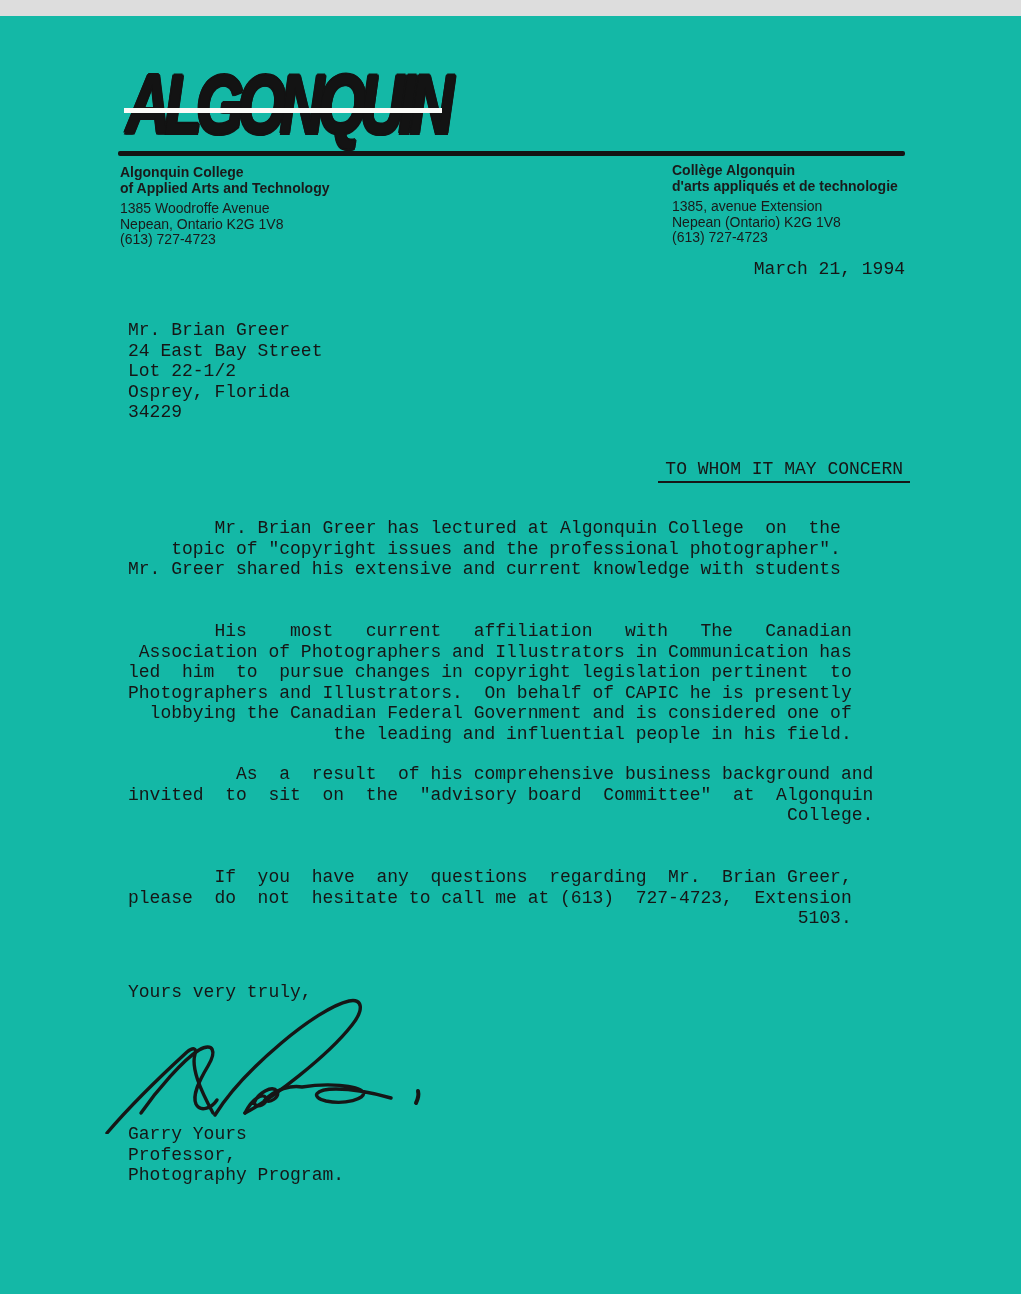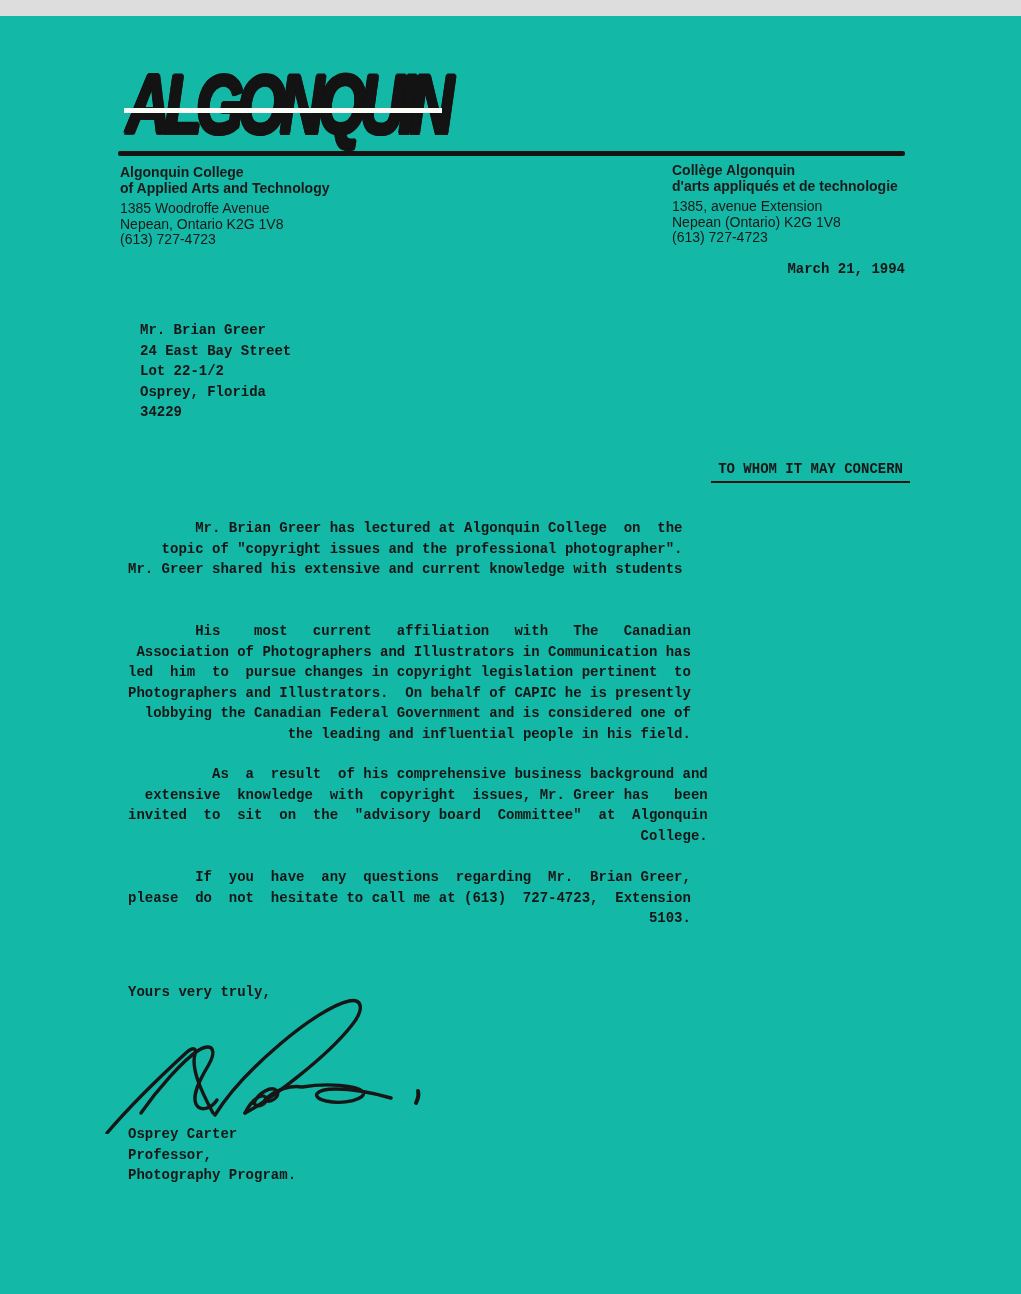--- a/index.html
+++ b/index.html
@@ -66,36 +66,36 @@
     color: #1a1a1a;
   }
   .lh-left  { left: 120px; top: 149px; }
   .lh-right { left: 672px; top: 147px; }
   .lh-name { font-weight: bold; }
   .lh-addr { margin-top: 5px; }
 
   
   .mono {
     font-family: "Liberation Mono", "DejaVu Sans Mono", monospace;
-    font-weight: bold;
-    font-size: 14px;
+    font-weight: normal;
+    font-size: 18px;
     line-height: 20.6px;
     color: #161616;
   }
   .line { white-space: pre; }
 
   .date-line {
     position: absolute;
     right: 116px;
     top: 243px;
     white-space: pre;
   }
   .recipient {
     position: absolute;
-    left: 140px;
+    left: 128px;
     top: 304px;
   }
   .subject-row {
     position: absolute;
     left: 128px;
     top: 443px;
     width: 782px;
     text-align: right;
   }
   .subject-text {
@@ -183,21 +183,20 @@
   <div class="mono para para-2">
       <div class="line">        His    most   current   affiliation   with   The   Canadian</div>
       <div class="line">Association of Photographers and Illustrators in Communication has</div>
       <div class="line">led  him  to  pursue changes in copyright legislation pertinent  to</div>
       <div class="line">Photographers and Illustrators.  On behalf of CAPIC he is presently</div>
       <div class="line">lobbying the Canadian Federal Government and is considered one of</div>
       <div class="line">the leading and influential people in his field.</div>
     </div>
   <div class="mono para para-3">
       <div class="line">        As  a  result  of his comprehensive business background and</div>
-      <div class="line">extensive  knowledge  with  copyright  issues, Mr. Greer has   been</div>
       <div class="line">invited  to  sit  on  the  "advisory board  Committee"  at  Algonquin</div>
       <div class="line">College.</div>
     </div>
   <div class="mono para para-4">
       <div class="line">        If  you  have  any  questions  regarding  Mr.  Brian Greer,</div>
       <div class="line">please  do  not  hesitate to call me at (613)  727-4723,  Extension</div>
       <div class="line">5103.</div>
     </div>
 
   <div class="mono closing">Yours very truly,</div>
@@ -206,18 +205,18 @@
     <g stroke="#161616" stroke-width="3.4" stroke-linecap="round" fill="none">
       <path d="M2,139 C25,112 58,80 82,58 C88,53 92,54 90,60 C86,74 95,95 108,119"></path>
       <path d="M36,119 C52,96 78,66 94,56 C108,48 112,57 103,72 C94,87 87,101 91,110 C95,118 106,115 112,106"></path>
       <path d="M110,121 C138,76 212,14 244,7 C258,4 259,16 247,31 C222,63 165,106 140,119"></path>
       <path d="M140,119 C147,105 158,98 161,104 C163,110 152,115 149,109 C153,99 167,91 172,97 C175,103 165,110 160,106 C170,95 187,91 197,93 C222,89 252,91 258,98 C262,105 239,111 221,107 C205,103 210,95 231,95 C252,95 272,100 286,104"></path>
       <path d="M313,97 C314,101 313,105 311,109" stroke-width="4"></path>
     </g>
   </svg>
 
   <div class="mono signer">
-    <div class="line">Osprey Carter</div>
+    <div class="line">Garry Yours</div>
     <div class="line">Professor,</div>
     <div class="line">Photography Program.</div>
   </div>
 
 </div>
 
 </body></html>

